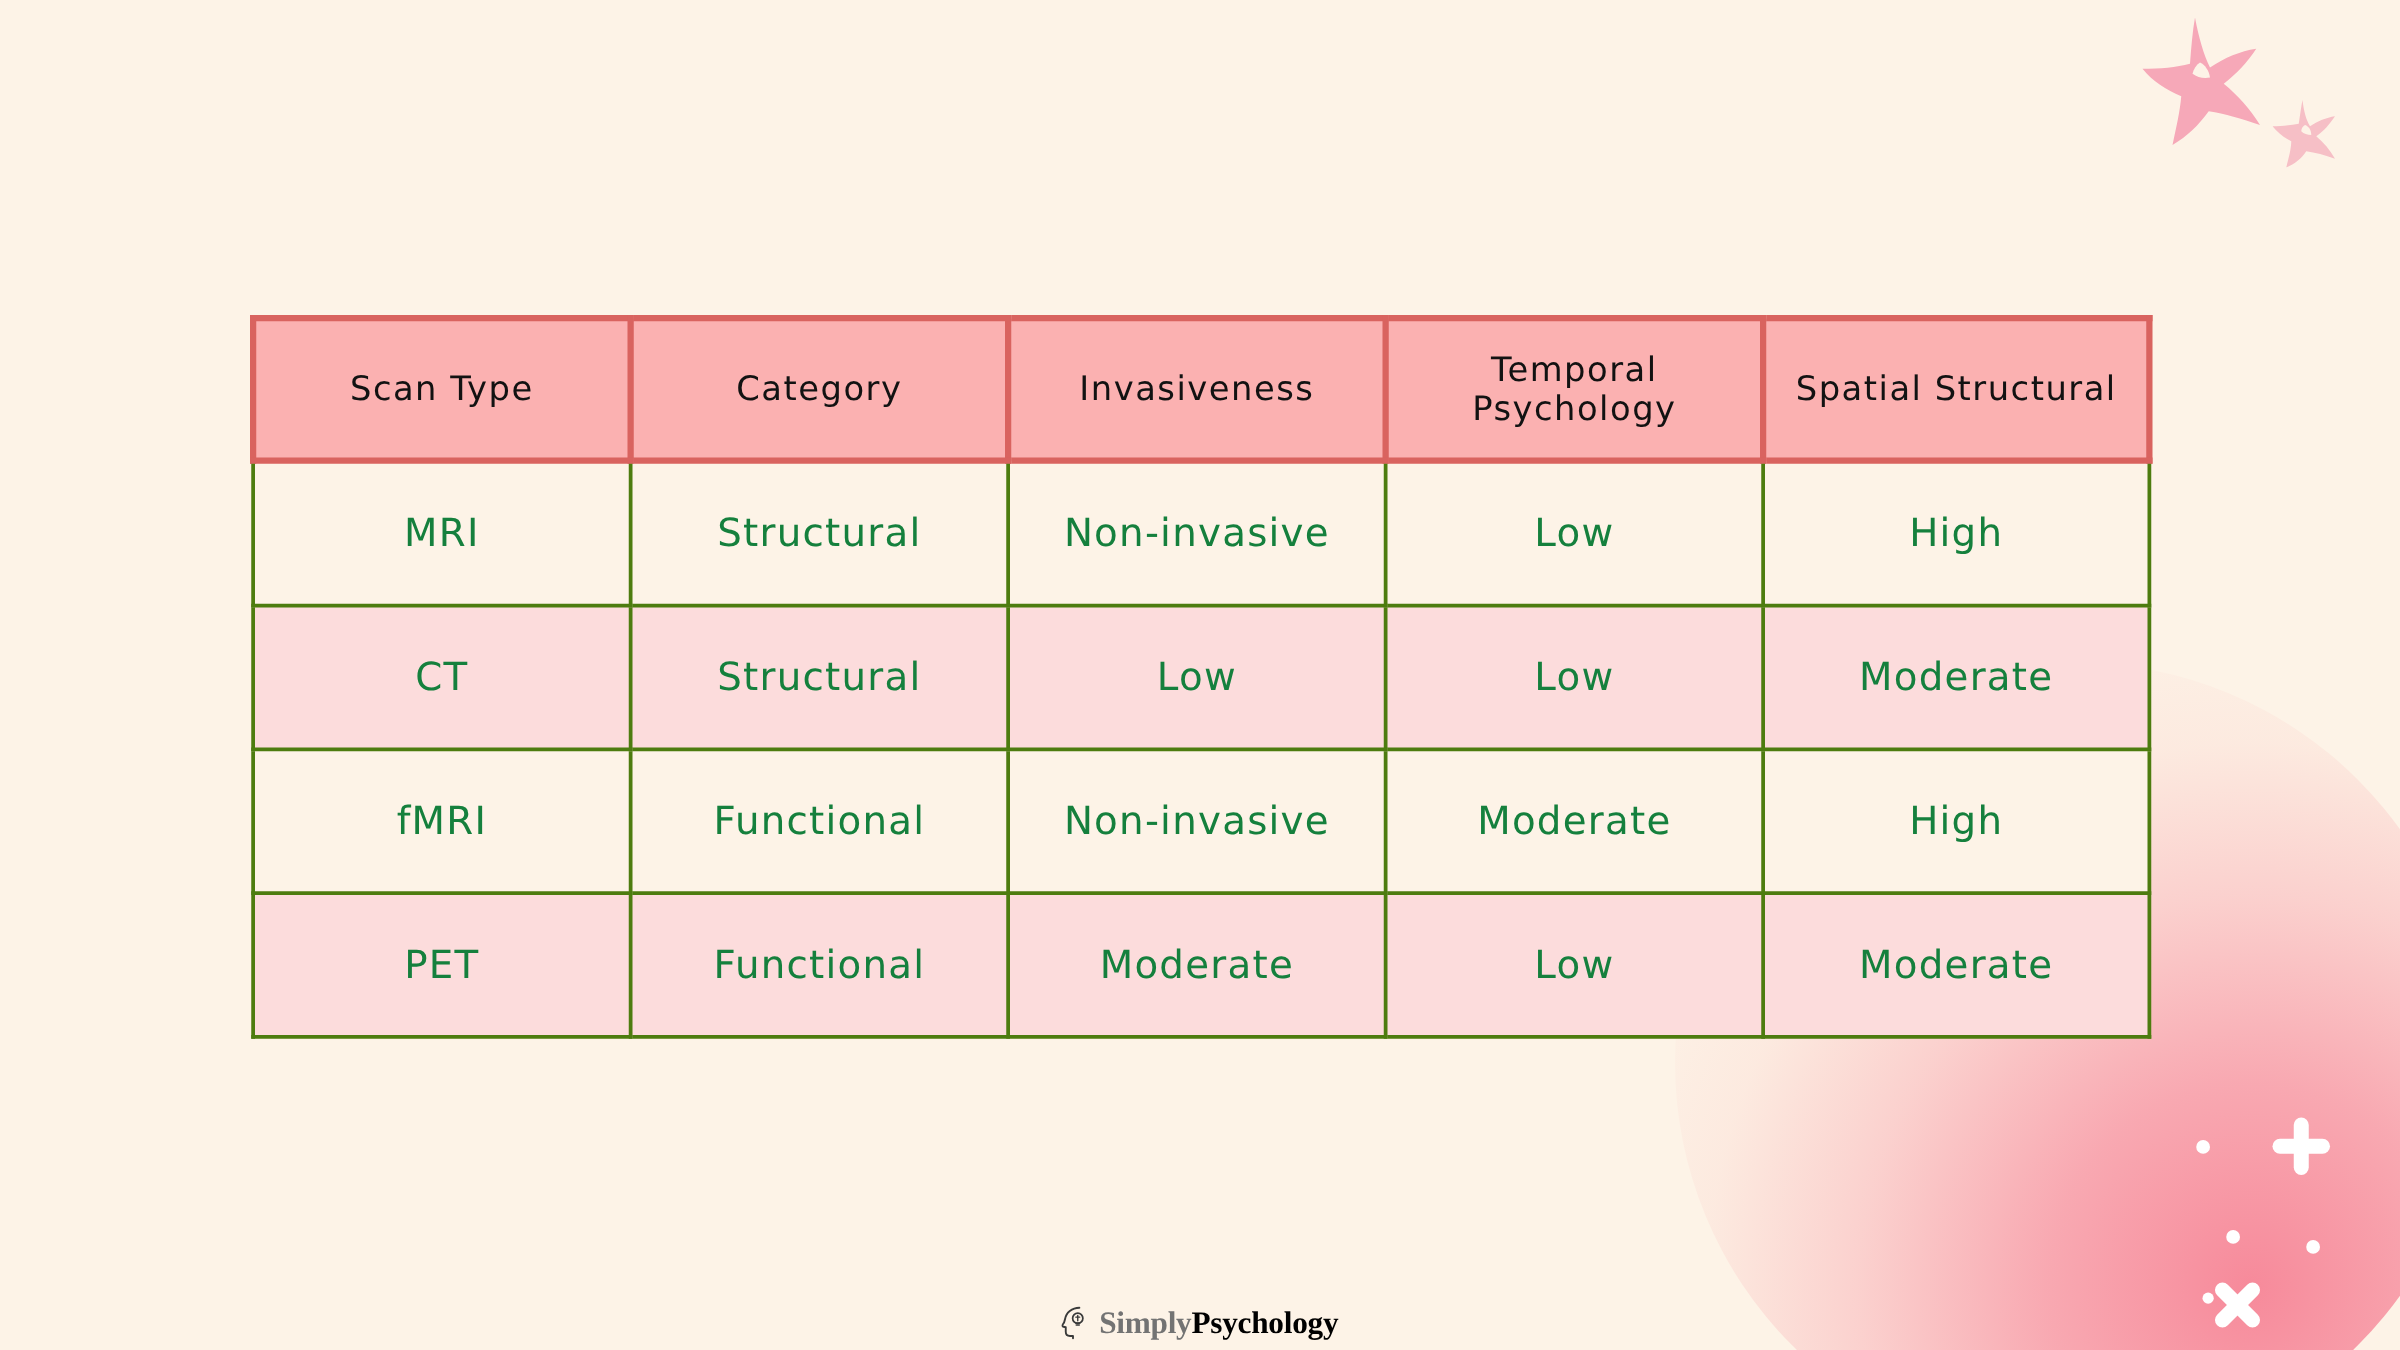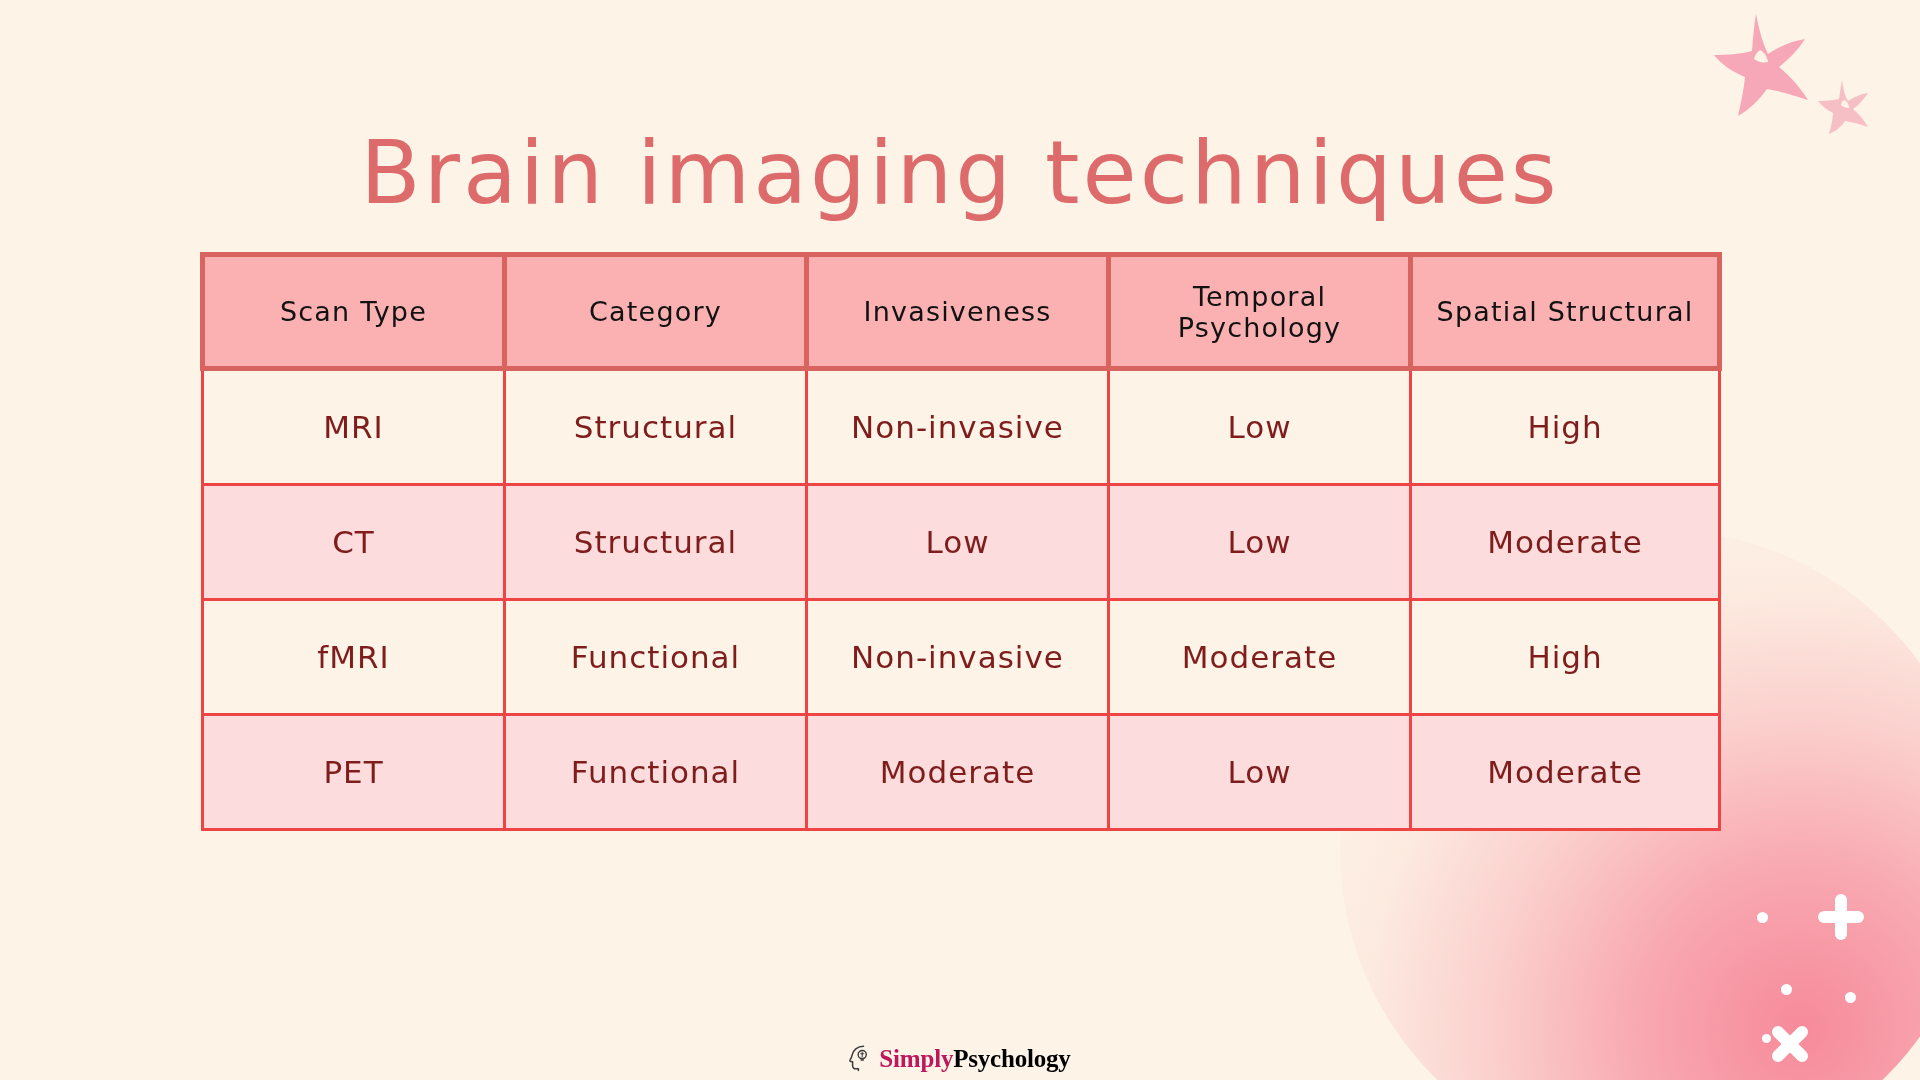--- a/index.html
+++ b/index.html
@@ -84,24 +84,24 @@
     table-layout: fixed;
   }
   table.grid col.c0 { width: 302px; }
   table.grid col.c1 { width: 302px; }
   table.grid col.c2 { width: 302px; }
   table.grid col.c3 { width: 302px; }
   table.grid col.c4 { width: 309px; }
 
   table.grid th,
   table.grid td {
-    border: 3px solid #ef4444;
+    border: 3px solid #4d7c0f;
     text-align: center;
     vertical-align: middle;
-    color: #7f1d1d;
+    color: #15803d;
     font-family: "DejaVu Sans", sans-serif;
   }
 
   table.grid thead th {
     height: 107px;
     background: #FBB1B1;
     border: 5px solid #D9635F;
     font-size: 27px;
     font-weight: 400;
     letter-spacing: 1.2px;
@@ -129,21 +129,21 @@
     gap: 4px;
   }
   #logo-mark { display: block; }
   #logo-text {
     font-family: "Liberation Serif", serif;
     font-size: 25px;
     font-weight: 700;
     letter-spacing: -0.2px;
     line-height: 1;
   }
-  #logo-simply     { color: #be185d; }
+  #logo-simply     { color: #737373; }
   #logo-psychology { color: #000000; }
 </style>
 </head>
 <body>
 
 <div id="page">
 
   <div id="corner-glow"></div>
 
   <svg id="star-big" viewBox="0 0 112 108" aria-hidden="true">
@@ -170,21 +170,20 @@
   <div class="cross" style="left:1768px; top:1022px; width:44px; height:44px;">
     <span style="left:16px; top:-1px; width:12px; height:46px; position:absolute; background:#FFF; border-radius:6px; display:block; transform:rotate(45deg);"></span>
     <span style="left:16px; top:-1px; width:12px; height:46px; position:absolute; background:#FFF; border-radius:6px; display:block; transform:rotate(-45deg);"></span>
   </div>
 
   <div class="sparkle dot" style="left:1757px; top:912px; width:11px; height:11px;"></div>
   <div class="sparkle dot" style="left:1781px; top:984px; width:11px; height:11px;"></div>
   <div class="sparkle dot" style="left:1845px; top:992px; width:11px; height:11px;"></div>
   <div class="sparkle dot" style="left:1762px; top:1034px; width:9px; height:9px;"></div>
 
-  <h1 id="title">Brain imaging techniques</h1>
 
   <div id="table-wrap">
     <table class="grid">
       <colgroup>
         <col class="c0">
           <col class="c1">
           <col class="c2">
           <col class="c3">
           <col class="c4">
       </colgroup>

